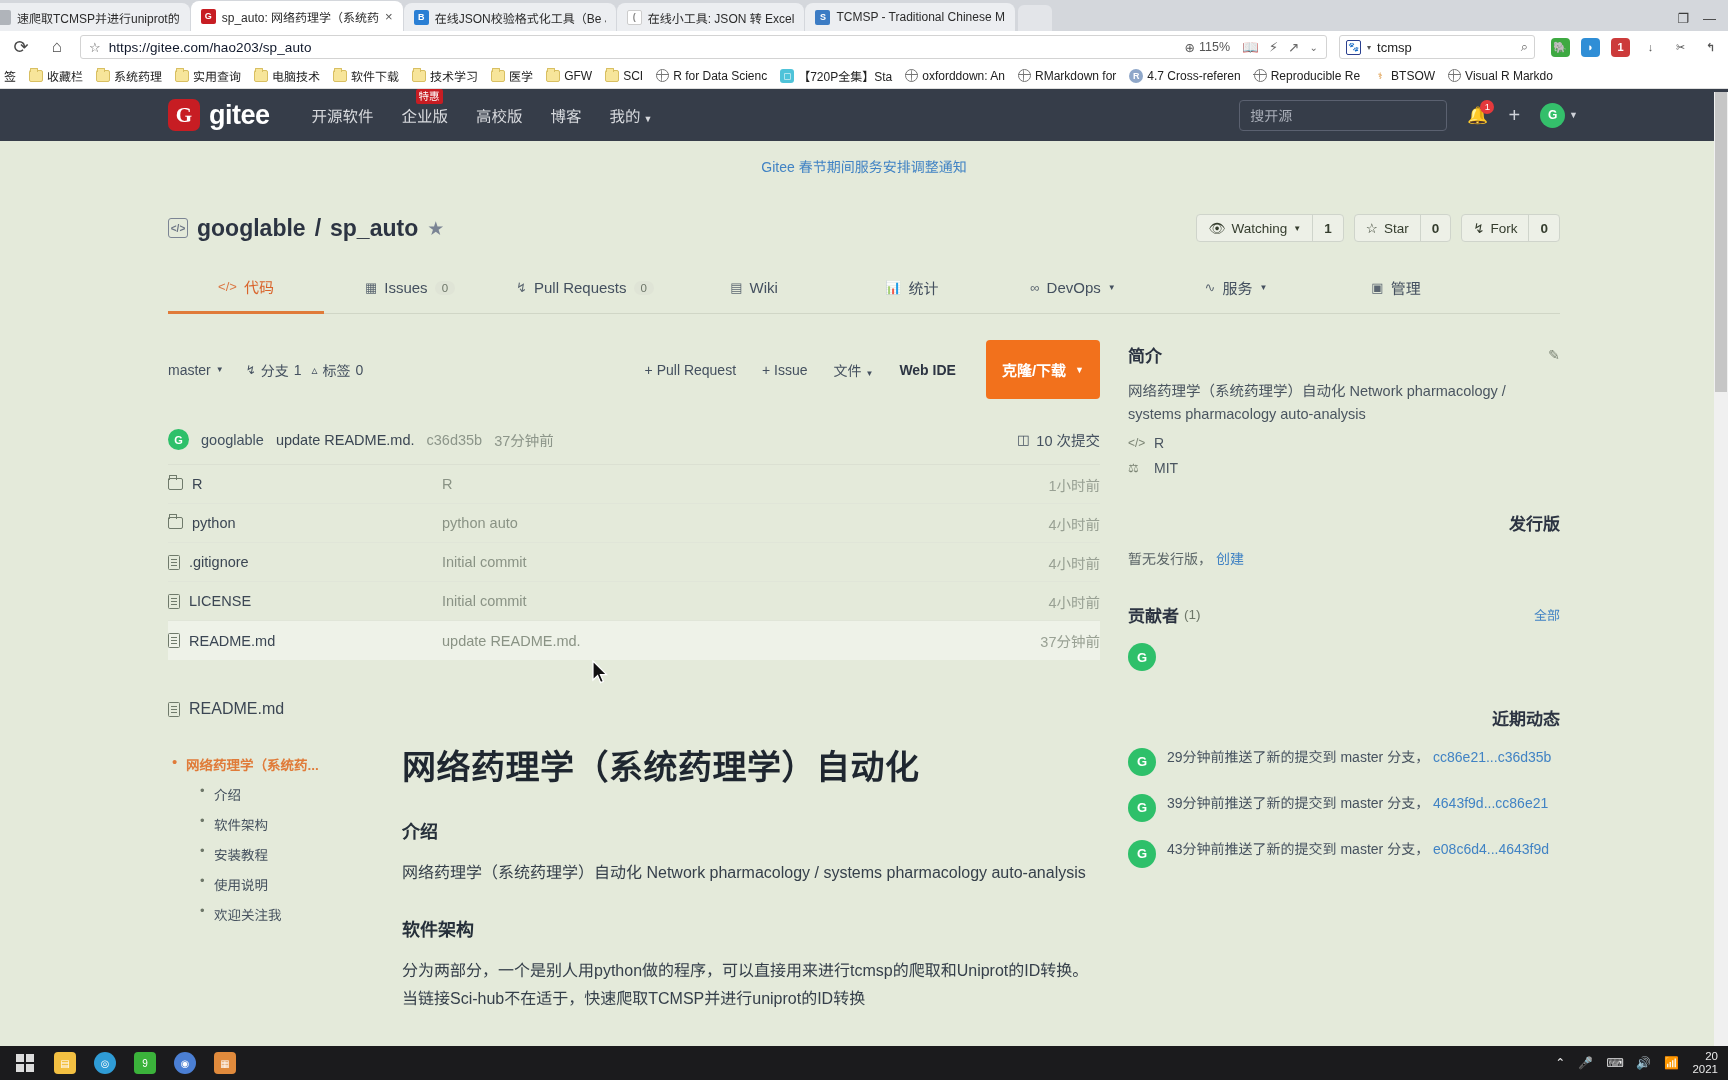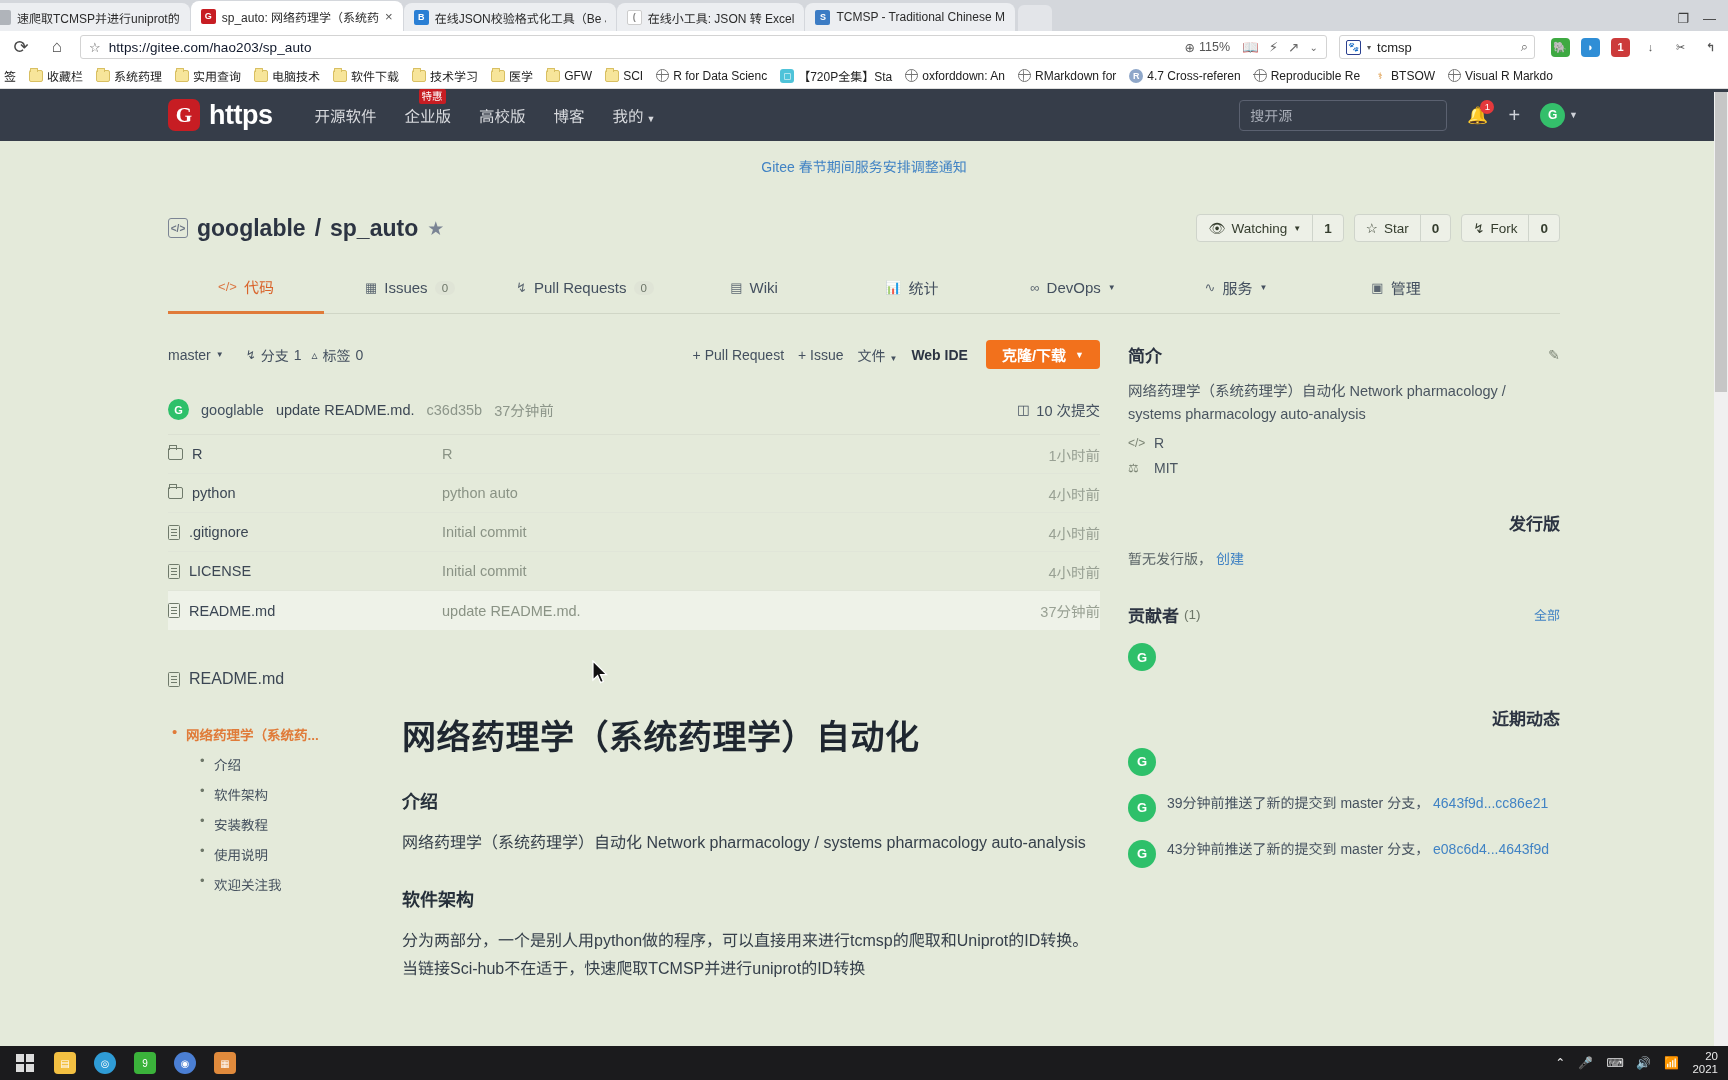--- a/index.html
+++ b/index.html
@@ -149,24 +149,24 @@
 
   
   .cols { display: flex; gap: 28px; margin-top: 26px; }
   .main-col { width: 932px; flex: 0 0 932px; }
   .side-col { flex: 1 1 auto; padding-top: 2px; }
 
   .toolbar-row { display: flex; align-items: center; font-size: 14px; color: #44505f; }
   .tb-left { display: flex; align-items: center; gap: 22px; }
   .tb-left .branch { display: flex; align-items: center; gap: 5px; }
   .tb-left .caret { font-size: 8px; }
-  .tb-right { margin-left: auto; display: flex; align-items: center; gap: 14px; }
+  .tb-right { margin-left: auto; display: flex; align-items: center; gap: 26px; }
   .tb-right .strong { font-weight: 700; color: #2c3442; }
   .btn-clone {
-    background: #f2711c; color: #fff; font-size: 15px; font-weight: 700; padding: 4px 16px;
+    background: #f2711c; color: #fff; font-size: 15px; font-weight: 700; padding: 19px 16px;
     border-radius: 4px; display: flex; align-items: center; gap: 9px; margin-left: 4px;
   }
 
   
   .commit-bar { display: flex; align-items: center; gap: 12px; margin-top: 30px; font-size: 14.5px; }
   .av-sm { width: 21px;height:21px;border-radius:50%;background:#2ec06a;color:#fff;font-size:11px;
     display:flex;align-items:center;justify-content:center;font-weight:600;}
   .commit-bar .author { color: #42505f; }
   .commit-bar .msg { color: #3b4653; }
   .commit-bar .sha { color: #8d968a; }
@@ -377,21 +377,21 @@
     </div>
   <div class="bm">
       <span class="globe"></span>
       <span>Visual R Markdo</span>
     </div>
 </div>
 
 <div class="gitee-header">
   <div class="logo">
     <span class="mark">G</span>
-    <span class="word">https</span>
+    <span class="word">gitee</span>
   </div>
   <nav class="gnav">
     <a><span>开源软件</span></a>
     <a><span class="badge-hot">特惠</span><span>企业版</span></a>
     <a><span>高校版</span></a>
     <a><span>博客</span></a>
     <a><span>我的</span><span class="caret">▼</span></a>
   </nav>
   <div class="gheader-right">
     <div class="g-search">
@@ -637,20 +637,24 @@
         </h3>
         <div class="contrib">
           <span class="av-md">G</span>
         </div>
       </div>
 
       <div class="blk">
         <h3>近期动态</h3>
         <div class="act">
           <span class="av-md">G</span>
+          <span>
+            <span>29分钟前推送了新的提交到 master 分支，</span>
+            <a>cc86e21...c36d35b</a>
+          </span>
         </div>
         <div class="act">
           <span class="av-md">G</span>
           <span>
             <span>39分钟前推送了新的提交到 master 分支，</span>
             <a>4643f9d...cc86e21</a>
           </span>
         </div>
         <div class="act">
           <span class="av-md">G</span>

